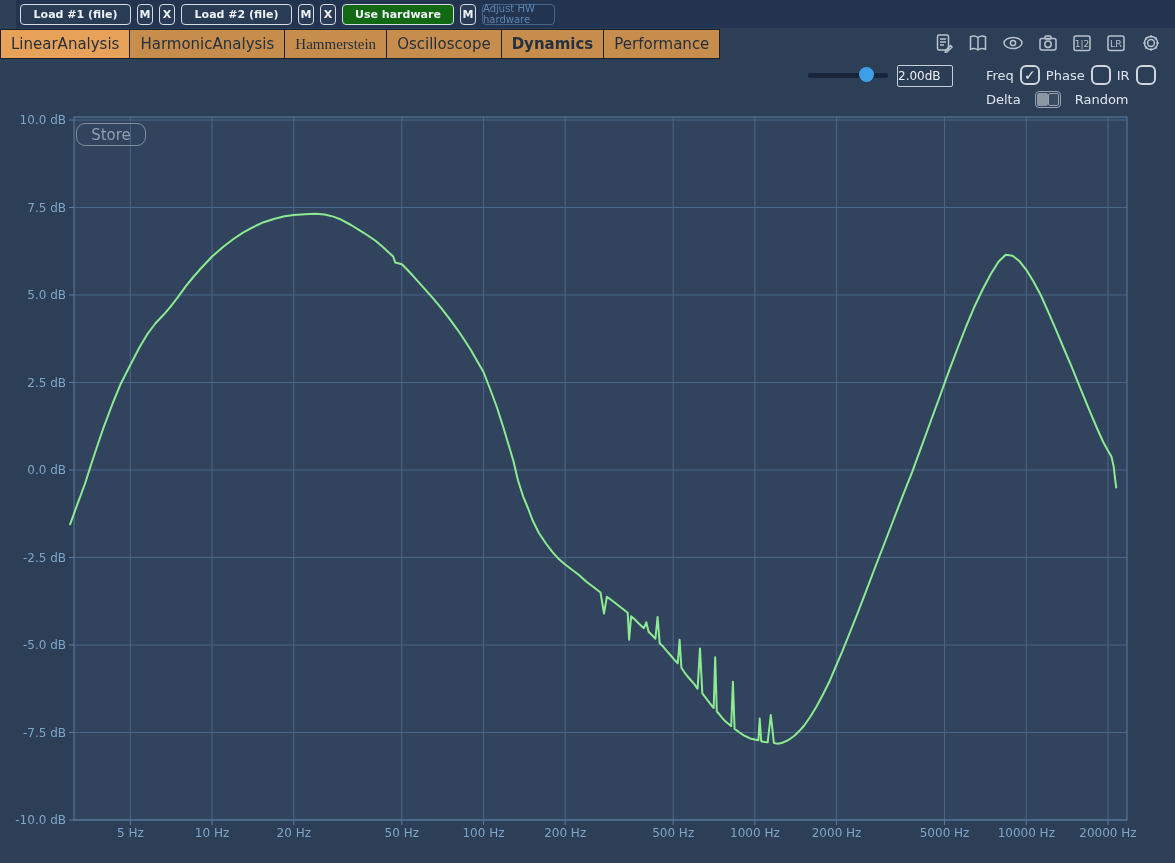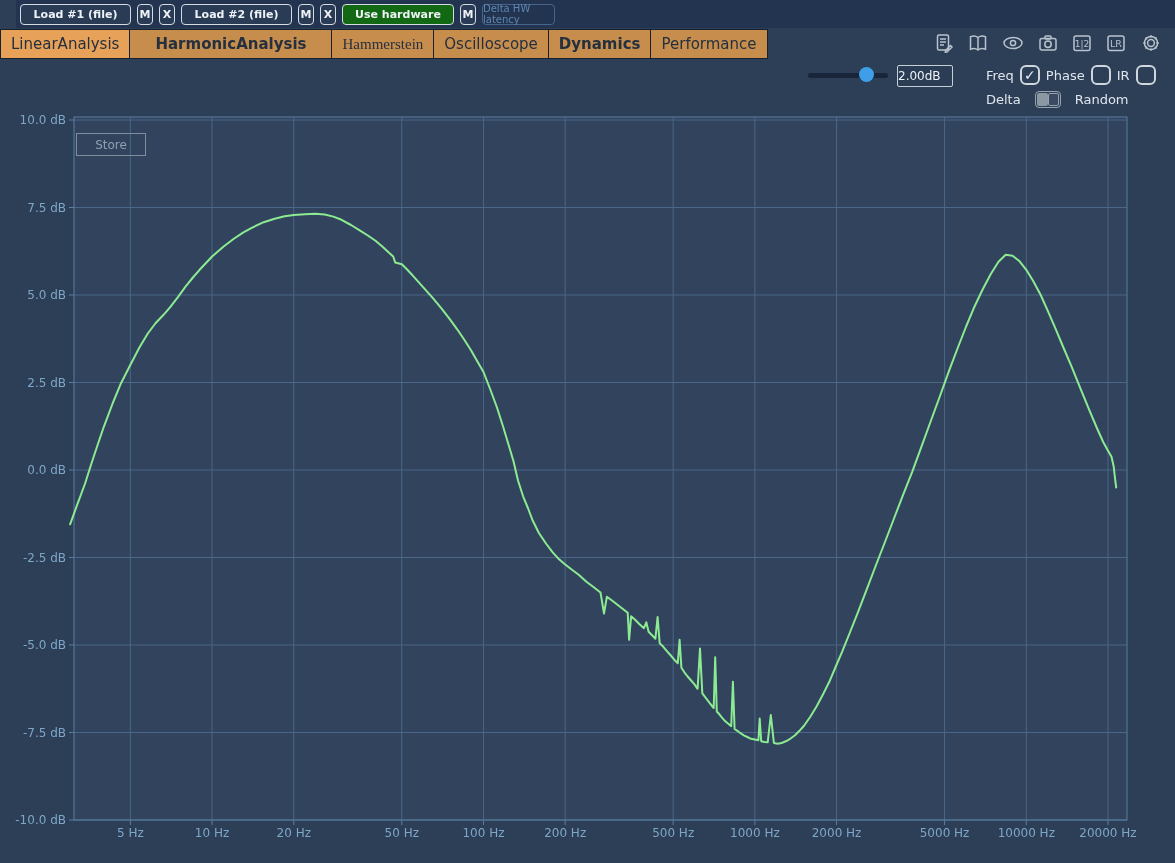--- a/index.html
+++ b/index.html
@@ -48,42 +48,42 @@
     color:#e8edf2; font-size:14px; text-align:center; line-height:17px; background:transparent;
   }
   .row2 { position:absolute; left:986px; top:91px; display:flex; align-items:center; gap:14px; color:#dfe5ec; font-size:13px; }
   .toggle { width:26px; height:17px; border:1px solid #97a2ad; border-radius:4px; background:#31435d; position:relative; }
   .toggle .fill { position:absolute; left:1px; top:1px; width:11px; height:13px; background:#8b97a3; border-radius:2px; }
   .toggle .knob { position:absolute; right:1px; top:1px; width:11px; height:13px; border:1px solid #97a2ad; border-radius:2px; background:#3a4a62; }
   
   #chart-svg { position:absolute; left:0; top:0; }
   .store-btn {
     position:absolute; left:76px; top:123px; width:70px; height:23px;
-    background:transparent; border:1px solid #7e8e9e; border-radius:0;
-    color:#8da0b2; font-size:12px; font-family:inherit;margin-top:10px;
+    background:transparent; border:1px solid #7e8e9e; border-radius:9px;
+    color:#8da0b2; font-size:15px; font-family:inherit;
   }
 </style>
 </head>
 <body>
 
 <div class="topbar">
   <div class="tb-btn tb-wide">Load #1 (file)</div>
   <div class="tb-btn tb-sq">M</div>
   <div class="tb-btn tb-sq">X</div>
   <div class="tb-btn tb-wide">Load #2 (file)</div>
   <div class="tb-btn tb-sq">M</div>
   <div class="tb-btn tb-sq">X</div>
   <div class="tb-btn tb-green">Use hardware</div>
   <div class="tb-btn tb-sq">M</div>
-  <div class="tb-btn tb-ghost">Delta HW latency</div>
+  <div class="tb-btn tb-ghost">Adjust HW hardware</div>
 </div>
 
 <div class="tabrow" id="tabs">
     <div class="tab active" style="padding: 0px 10px;">LinearAnalysis</div>
-    <div class="tab" style="padding: 0px 25px; font-weight: bold;">HarmonicAnalysis</div>
+    <div class="tab" style="padding: 0px 10px;">HarmonicAnalysis</div>
     <div class="tab" style="padding: 0px 10px; font-family: Liberation Serif, serif;">Hammerstein</div>
     <div class="tab" style="padding: 0px 10px;">Oscilloscope</div>
     <div class="tab" style="padding: 12px 10px; font-weight: bold;">Dynamics</div>
     <div class="tab" style="padding: 0px 10px;">Performance</div>
   </div>
 
 <div class="icons">
   <span>
       <svg width="22" height="22" viewBox="0 0 22 22" fill="none" stroke="#b9c3cd" stroke-width="1.5">
         <rect x="4.5" y="3" width="11" height="15" rx="1.5"></rect>

